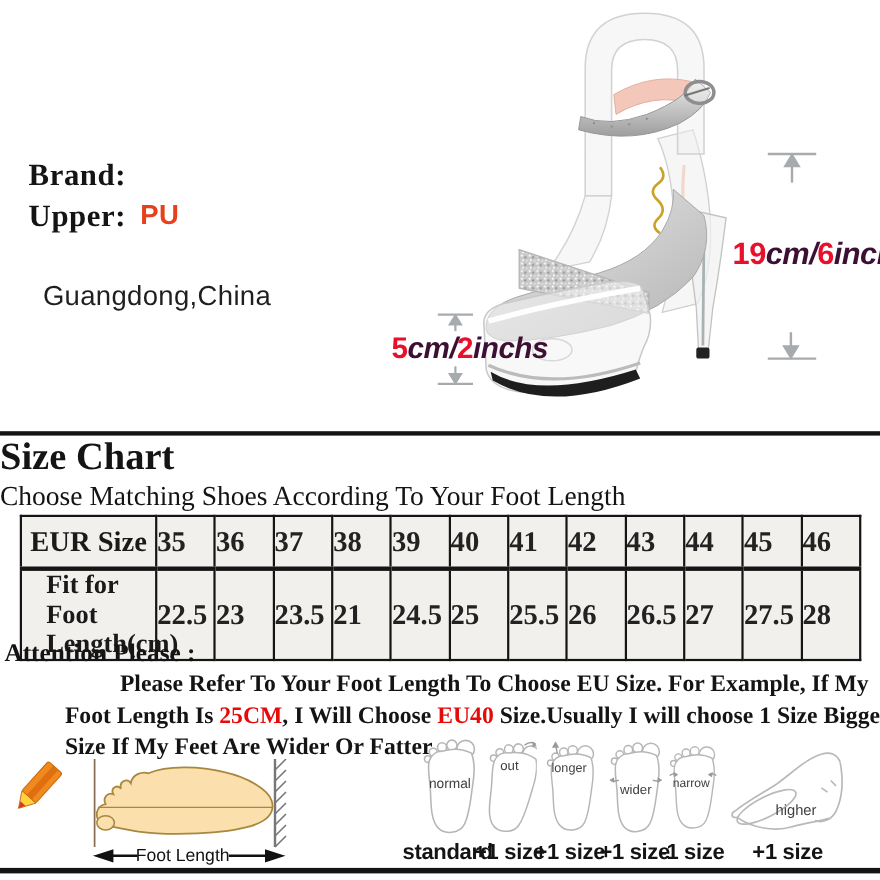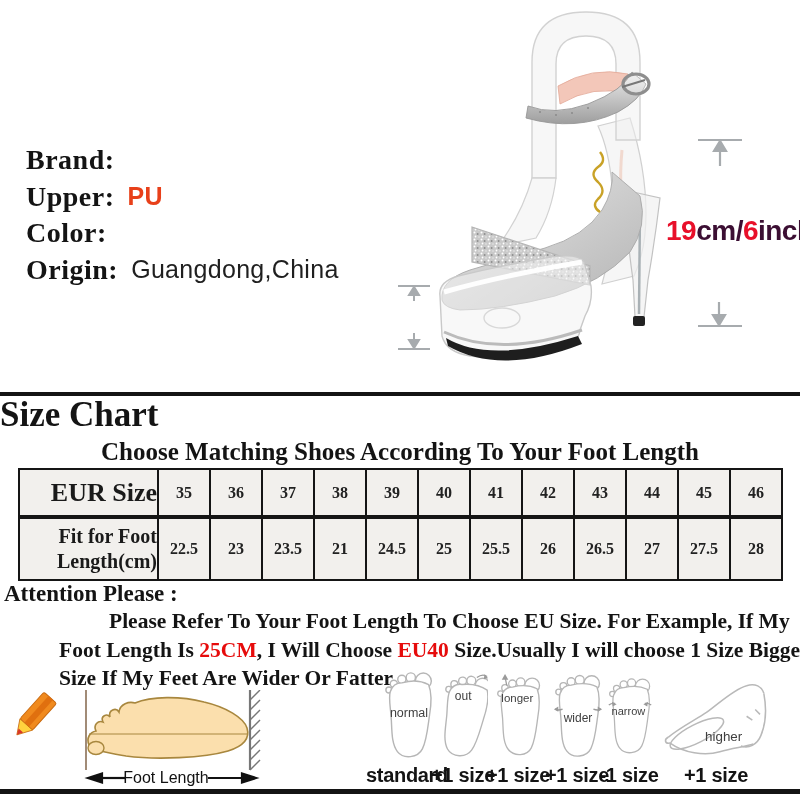--- a/index.html
+++ b/index.html
@@ -9,43 +9,43 @@
 
   
   #spec-list{left:26px;top:142px;}
   .spec-row{display:flex;align-items:center;height:36.5px;white-space:nowrap;}
   .spec-label{font-family:"Liberation Serif",serif;font-weight:700;font-size:28px;letter-spacing:.5px;}
   .spec-value{font-size:25px;margin-left:13px;letter-spacing:.3px;}
 
   
   .msr{font-weight:700;font-size:27px;white-space:nowrap;letter-spacing:-0.5px;}
   .m-num{color:var(--measure-red,#e8102a);}
-  .m-unit{color:var(--measure-plum,#3c0f33);}
+  .m-unit{color:var(--measure-plum,#3c0f33);font-style:italic;}
   #heel-label{left:666px;top:215px;font-size:28px;}
   #platform-label{left:356px;top:301px;}
 
   
   .rule{left:0;width:800px;background:var(--ink,#141414);}
   #rule-top{top:392px;height:4px;}
   #rule-bottom{top:789px;height:5px;}
 
   
   #chart-title{left:0;top:395px;width:800px;text-align:left;
     font-family:"Liberation Serif",serif;font-weight:700;font-size:35px;}
-  #chart-subtitle{left:0;top:438px;width:800px;text-align:center;
-    font-family:"Liberation Serif",serif;font-weight:700;font-size:25px;}
+  #chart-subtitle{left:0;top:438px;width:800px;text-align:left;
+    font-family:"Liberation Serif",serif;font-weight:400;font-size:25px;}
   #size-table{left:18px;top:468px;border-collapse:collapse;width:765px;table-layout:fixed;
     background:var(--table-bg,#f2f0ed);font-family:"Liberation Serif",serif;}
-  #size-table td{border:2.5px solid #151515;text-align:center;padding:0;
-    font-size:16px;font-weight:700;color:#222;}
+  #size-table td{border:2.5px solid #151515;padding:0;
+    font-size:26px;font-weight:700;color:#222;}
   #size-table tr:first-child td{height:45px;border-bottom-width:4px;}
   #size-table tr:last-child td{height:60px;}
-  #size-table td.rowhdr{width:121px;text-align:right;padding-left:0;font-size:20px;color:#1a1a1a;}
+  #size-table td.rowhdr{width:121px;text-align:left;padding-left:22px;font-size:24px;color:#1a1a1a;}
   #size-table td.rowhdr .l2{line-height:26px;}
-  #size-table tr:first-child td.rowhdr{text-align:right;padding-left:16px;font-size:26px;}
+  #size-table tr:first-child td.rowhdr{text-align:center;padding-left:0;font-size:26px;}
 
   
   #attn-head{left:4px;top:581px;font-family:"Liberation Serif",serif;font-weight:700;font-size:23px;}
   #attn-body{left:20px;top:607px;width:774px;font-family:"Liberation Serif",serif;
     font-weight:700;font-size:21.5px;line-height:28.6px;text-indent:50px;text-align:left;margin-left:39px;}
 
   
   .ft-size{position:absolute;top:764px;transform:translateX(-50%);font-weight:700;font-size:20px;
     white-space:nowrap;letter-spacing:-0.3px;}
   .ft-inner{font-size:14px;fill:#3f3f3f;font-family:"Liberation Sans",sans-serif;}
@@ -58,24 +58,22 @@
 
   <div id="spec-list" class="abs">
     <div class="spec-row">
       <span class="spec-label">Brand:</span>
     </div>
     <div class="spec-row">
       <span class="spec-label">Upper:</span>
       <span class="spec-value" style="font-weight: 700; color: rgb(232, 64, 26);">PU</span>
     </div>
     <div class="spec-row">
-      <span class="spec-label">Color:</span>
     </div>
     <div class="spec-row">
-      <span class="spec-label">Origin:</span>
       <span class="spec-value" style="color: rgb(31, 31, 31);">Guangdong,China</span>
     </div>
   </div>
 
   <svg class="abs" style="left:340px;top:0px" width="460" height="390" viewBox="0 0 460 390" aria-hidden="true">
     <defs>
       <linearGradient id="silverGrad" x1="0" y1="0" x2="0" y2="1">
         <stop offset="0" stop-color="#ececec"></stop>
           <stop offset=".5" stop-color="#c6c6c6"></stop>
           <stop offset="1" stop-color="#9e9e9e"></stop>
@@ -148,20 +146,23 @@
     </g>
     <g stroke="#a7abae" stroke-width="2" fill="#a7abae">
       <line x1="58" y1="349" x2="90" y2="349"></line>
         <line x1="74" y1="333" x2="74" y2="344"></line>
       <polygon points="74,348 69,340 79,340"></polygon>
     </g>
   </svg>
 
   <div id="heel-label" class="abs msr">
     <span class="m-num">19</span><span class="m-unit">cm/</span><span class="m-num">6</span><span class="m-unit">inchs</span>
+  </div>
+  <div id="platform-label" class="abs msr">
+    <span class="m-num">5</span><span class="m-unit">cm/</span><span class="m-num">2</span><span class="m-unit">inchs</span>
   </div>
 
   <div id="rule-top" class="abs rule"></div>
 
   <div id="chart-title" class="abs">Size Chart</div>
   <div id="chart-subtitle" class="abs">Choose Matching Shoes According To Your Foot Length</div>
 
   <table id="size-table" class="abs">
     <tbody>
         <tr>

